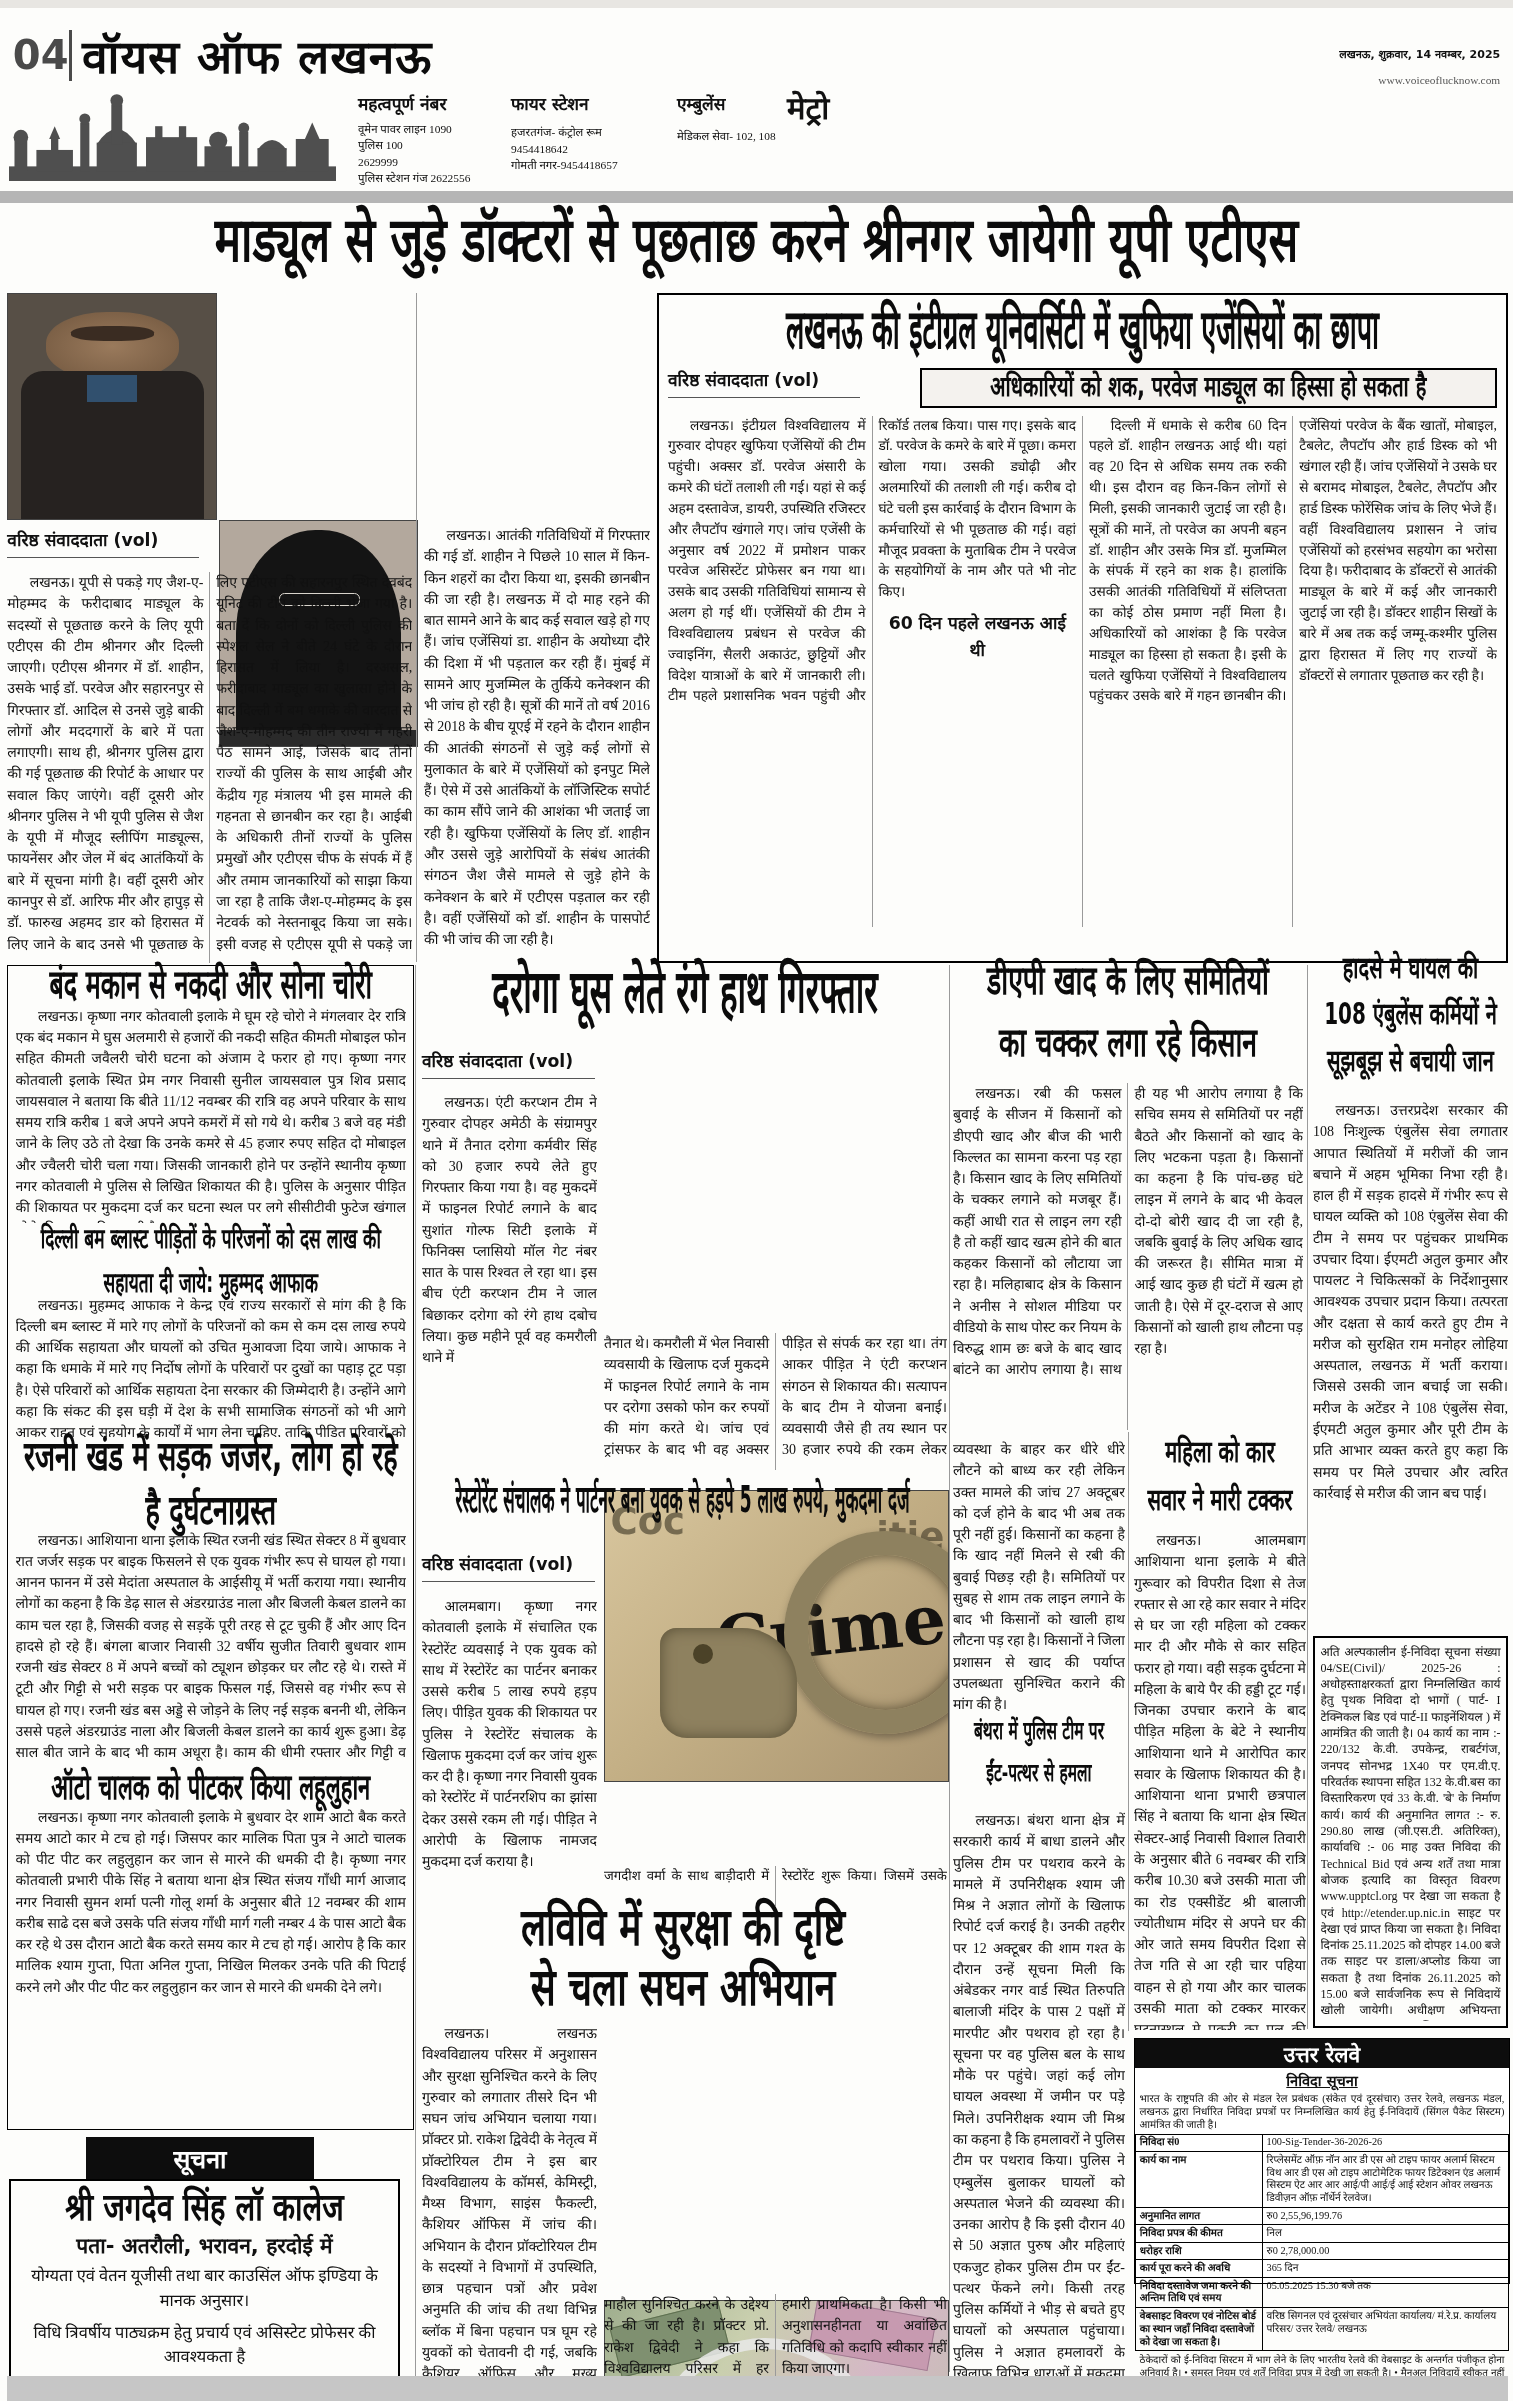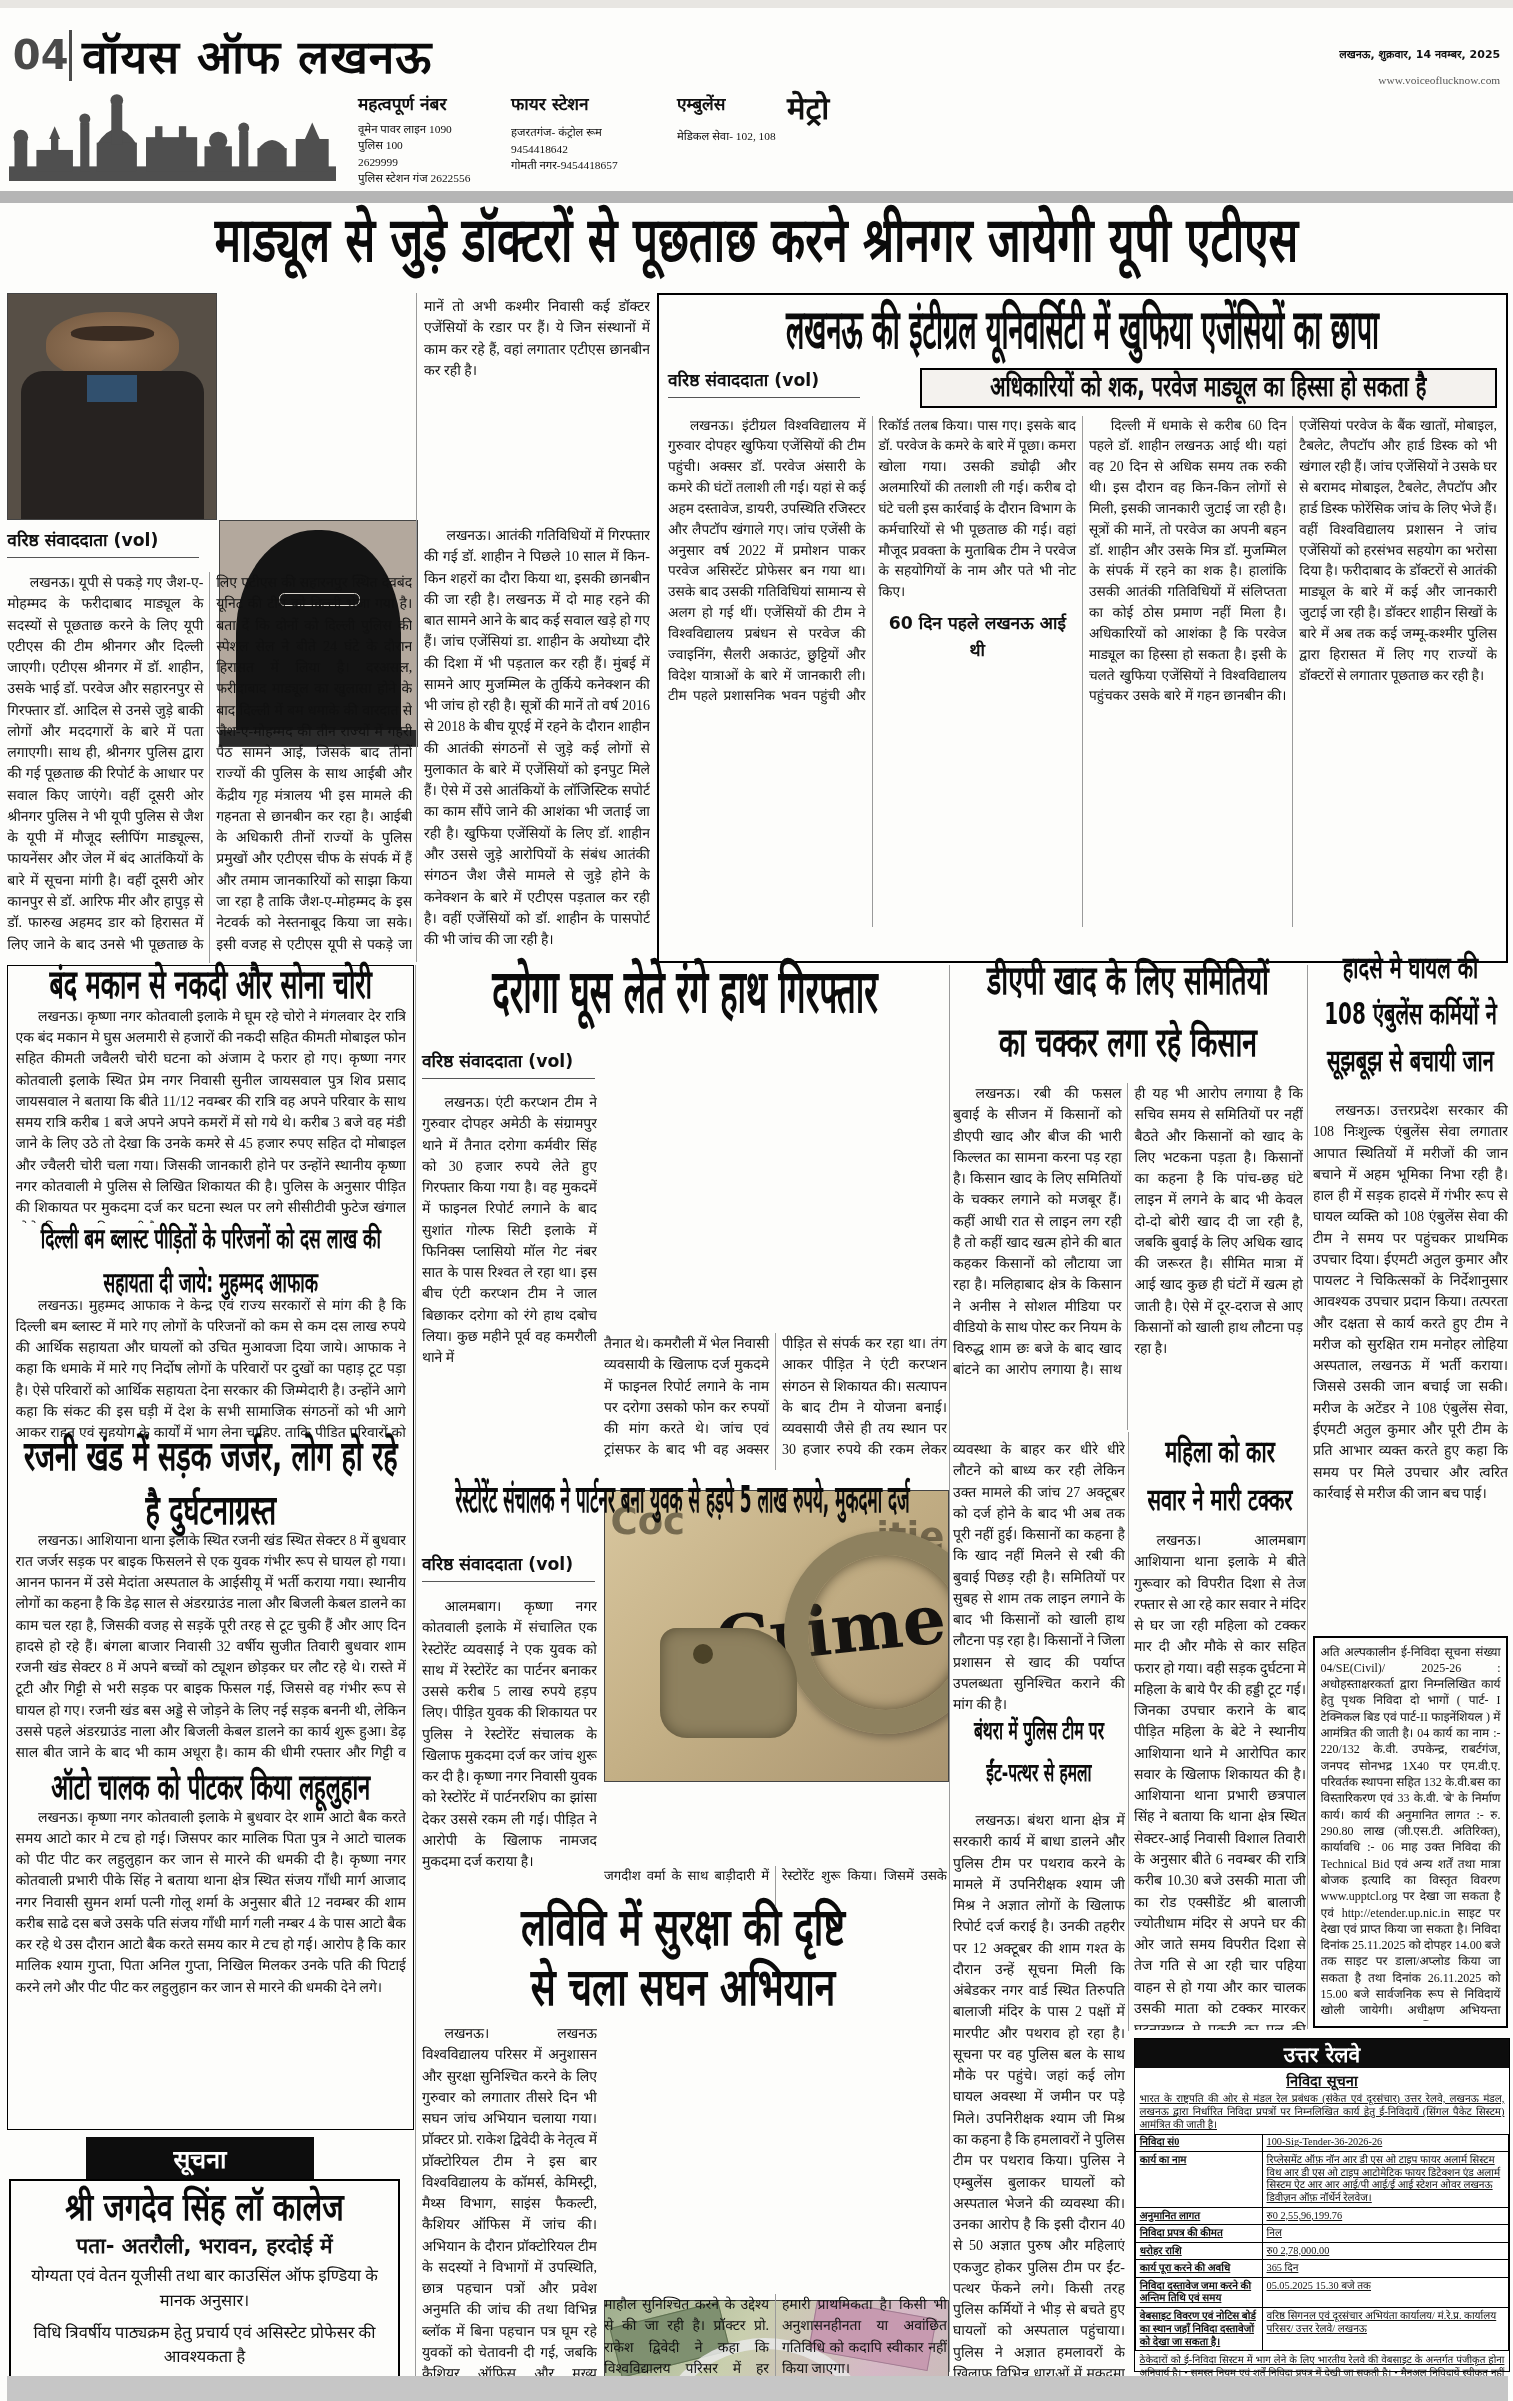--- a/index.html
+++ b/index.html
@@ -109,23 +109,20 @@
   </div>
 
   <div class="abs" style="left:7.3px;top:520px;width:405px;">
     <div class="byline">वरिष्ठ संवाददाता (vol)</div>
   </div>
   <div class="abs body-txt cols2" style="left:7.3px;top:564px;width:405px;height:391px;">
     <p>लखनऊ। यूपी से पकड़े गए जैश-ए-मोहम्मद के फरीदाबाद माड्यूल के सदस्यों से पूछताछ करने के लिए यूपी एटीएस की टीम श्रीनगर और दिल्ली जाएगी। एटीएस श्रीनगर में डॉ. शाहीन, उसके भाई डॉ. परवेज और सहारनपुर से गिरफ्तार डॉ. आदिल से उनसे जुड़े बाकी लोगों और मददगारों के बारे में पता लगाएगी। साथ ही, श्रीनगर पुलिस द्वारा की गई पूछताछ की रिपोर्ट के आधार पर सवाल किए जाएंगे। वहीं दूसरी ओर श्रीनगर पुलिस ने भी यूपी पुलिस से जैश के यूपी में मौजूद स्लीपिंग माड्यूल्स, फायनेंसर और जेल में बंद आतंकियों के बारे में सूचना मांगी है। वहीं दूसरी ओर कानपुर से डॉ. आरिफ मीर और हापुड़ से डॉ. फारुख अहमद डार को हिरासत में लिए जाने के बाद उनसे भी पूछताछ के लिए एटीएस की सहारनपुर स्थित देवबंद यूनिट की टीम को दिल्ली भेजा गया है। बता दें कि दोनों को दिल्ली पुलिस की स्पेशल सेल ने बीते 24 घंटे के दौरान हिरासत में लिया है। दरअसल, फरीदाबाद माड्यूल का खुलासा होने के बाद दिल्ली में बम धमाके की वारदात से जैश-ए-मोहम्मद की तीन राज्यों में गहरी पैठ सामने आई, जिसके बाद तीनों राज्यों की पुलिस के साथ आईबी और केंद्रीय गृह मंत्रालय भी इस मामले की गहनता से छानबीन कर रहा है। आईबी के अधिकारी तीनों राज्यों के पुलिस प्रमुखों और एटीएस चीफ के संपर्क में हैं और तमाम जानकारियों को साझा किया जा रहा है ताकि जैश-ए-मोहम्मद के इस नेटवर्क को नेस्तनाबूद किया जा सके। इसी वजह से एटीएस यूपी से पकड़े जा रहे सभी आरोपियों और संदिग्धों से पूछताछ करेगी ताकि उनके नेटवर्क का पता लगाकर जैश के मददगारों के खिलाफ भी बड़े पैमाने पर कार्रवाई की जा सके। बता दें कि इस नेटवर्क में शामिल 6 डॉक्टरों को अभी तक पकड़ा जा चुका है। इनमें डॉ. मुजम्मिल, डॉ. आदिल, डॉ. शाहीन, डॉ. परवेज, डॉ. आरिफ मीर और डॉ. फारुख अहमद डार शामिल है। सूत्रों की</p>
   </div>
 
   <div class="vr" style="left:416px;top:285px;height:669px;"></div>
-  <div class="abs body-txt" style="left:424px;top:288px;width:226px;height:117px;">
-    <p style="text-indent:0;">मानें तो अभी कश्मीर निवासी कई डॉक्टर एजेंसियों के रडार पर हैं। ये जिन संस्थानों में काम कर रहे हैं, वहां लगातार एटीएस छानबीन कर रही है।</p>
-  </div>
   <div class="abs body-txt" style="left:424px;top:517px;width:226px;height:436px;">
     <p>लखनऊ। आतंकी गतिविधियों में गिरफ्तार की गई डॉ. शाहीन ने पिछले 10 साल में किन-किन शहरों का दौरा किया था, इसकी छानबीन की जा रही है। लखनऊ में दो माह रहने की बात सामने आने के बाद कई सवाल खड़े हो गए हैं। जांच एजेंसियां डा. शाहीन के अयोध्या दौरे की दिशा में भी पड़ताल कर रही हैं। मुंबई में सामने आए मुजम्मिल के तुर्किये कनेक्शन की भी जांच हो रही है। सूत्रों की मानें तो वर्ष 2016 से 2018 के बीच यूएई में रहने के दौरान शाहीन की आतंकी संगठनों से जुड़े कई लोगों से मुलाकात के बारे में एजेंसियों को इनपुट मिले हैं। ऐसे में उसे आतंकियों के लॉजिस्टिक सपोर्ट का काम सौंपे जाने की आशंका भी जताई जा रही है। खुफिया एजेंसियों के लिए डॉ. शाहीन और उससे जुड़े आरोपियों के संबंध आतंकी संगठन जैश जैसे मामले से जुड़े होने के कनेक्शन के बारे में एटीएस पड़ताल कर रही है। वहीं एजेंसियों को डॉ. शाहीन के पासपोर्ट की भी जांच की जा रही है।</p>
   </div>
 
   <div class="abs boxed" style="left:657px;top:285px;width:847px;height:666px;">
     <div class="hl sy20" style="margin-top:20px;font-size:27px;"><span>लखनऊ की इंटीग्रल यूनिवर्सिटी में खुफिया एजेंसियों का छापा</span></div>
     <div style="display:flex;align-items:flex-start;margin:24px 9px 7.3px 9px;">
       <div class="byline" style="flex:0 0 192px;">वरिष्ठ संवाददाता (vol)</div>
       <div style="flex:1;"></div>
       <div class="boxed hl sy14" style="flex:0 0 566px;font-size:20px;padding:7.3px 3.7px;background:#f4f2ee;"><span>अधिकारियों को शक, परवेज माड्यूल का हिस्सा हो सकता है</span></div>
@@ -256,21 +253,21 @@
     <span>सूझबूझ से बचायी जान</span></span>
   </div>
   <div class="abs body-txt" style="left:1313px;top:1092px;width:195px;height:529px;">
     <p>लखनऊ। उत्तरप्रदेश सरकार की 108 निःशुल्क एंबुलेंस सेवा लगातार आपात स्थितियों में मरीजों की जान बचाने में अहम भूमिका निभा रही है। हाल ही में सड़क हादसे में गंभीर रूप से घायल व्यक्ति को 108 एंबुलेंस सेवा की टीम ने समय पर पहुंचकर प्राथमिक उपचार दिया। ईएमटी अतुल कुमार और पायलट ने चिकित्सकों के निर्देशानुसार आवश्यक उपचार प्रदान किया। तत्परता और दक्षता से कार्य करते हुए टीम ने मरीज को सुरक्षित राम मनोहर लोहिया अस्पताल, लखनऊ में भर्ती कराया। जिससे उसकी जान बचाई जा सकी। मरीज के अटेंडर ने 108 एंबुलेंस सेवा, ईएमटी अतुल कुमार और पूरी टीम के प्रति आभार व्यक्त करते हुए कहा कि समय पर मिले उपचार और त्वरित कार्रवाई से मरीज की जान बच पाई।</p>
   </div>
 
   <div class="abs boxed" style="left:1313px;top:1628px;width:195px;height:392px;padding:5.5px;box-sizing:border-box;">
     <div class="small-just" style="font-size:12px;line-height:1.36;overflow:hidden;height:100%;">अति अल्पकालीन ई-निविदा सूचना संख्या 04/SE(Civil)/ 2025-26 : अधोहस्ताक्षरकर्ता द्वारा निम्नलिखित कार्य हेतु पृथक निविदा दो भागों ( पार्ट- I टेक्निकल बिड एवं पार्ट-II फाइनेंशियल ) में आमंत्रित की जाती है। 04 कार्य का नाम :- 220/132 के.वी. उपकेन्द्र, राबर्टगंज, जनपद सोनभद्र 1X40 पर एम.वी.ए. परिवर्तक स्थापना सहित 132 के.वी.बस का विस्तारिकरण एवं 33 के.वी. 'बे' के निर्माण कार्य। कार्य की अनुमानित लागत :- रु. 290.80 लाख (जी.एस.टी. अतिरिक्त), कार्यावधि :- 06 माह उक्त निविदा की Technical Bid एवं अन्य शर्तें तथा मात्रा बोजक इत्यादि का विस्तृत विवरण www.upptcl.org पर देखा जा सकता है एवं http://etender.up.nic.in साइट पर देखा एवं प्राप्त किया जा सकता है। निविदा दिनांक 25.11.2025 को दोपहर 14.00 बजे तक साइट पर डाला/अप्लोड किया जा सकता है तथा दिनांक 26.11.2025 को 15.00 बजे सार्वजनिक रूप से निविदायें खोली जायेगी। अधीक्षण अभियन्ता (जानपद) सं. मुख्य अभियन्ता (जानपद) पारेषण द्वितीय नवाँ तल, शक्ति भवन विस्तार, लखनऊ। 'राष्ट्रहित में बिजली बचाएं' (पत्रांक : 7189, दिनांक : 13.11.2025 )</div>
   </div>
 
-  <div class="abs" style="left:1134px;top:2030px;width:376px;height:334px;border:1.8px solid #000;box-sizing:border-box;background:#fff;text-decoration:underline;">
+  <div class="abs" style="left:1134px;top:2030px;width:376px;height:246px;border:1.8px solid #000;box-sizing:border-box;background:#fff;">
     <div class="blackbar" style="height:29px;font-size:21px;">उत्तर रेलवे</div>
     <div style="text-align:center;font-family:'DejaVu Sans',sans-serif;font-weight:700;font-size:14.6px;text-decoration:underline;margin:1.8px 0;">निविदा सूचना</div>
     <div class="small-just" style="font-size:10.3px;line-height:1.3;padding:0 4.6px;">भारत के राष्ट्रपति की ओर से मंडल रेल प्रबंधक (संकेत एवं दूरसंचार) उत्तर रेलवे, लखनऊ मंडल, लखनऊ द्वारा निर्धारित निविदा प्रपत्रों पर निम्नलिखित कार्य हेतु ई-निविदायें (सिंगल पैकेट सिस्टम) आमंत्रित की जाती है।</div>
     <table class="rw" style="margin-top:1.8px;">
       <tbody>
           <tr>
             <td style="width:34%;font-weight:700;">निविदा सं0</td>
             <td>100-Sig-Tender-36-2026-26</td>
           </tr>
       <tr>

